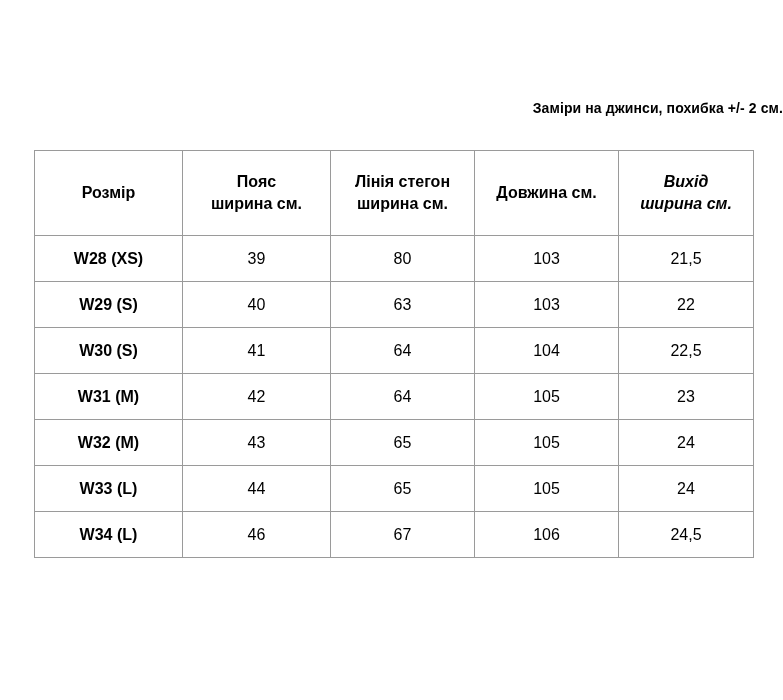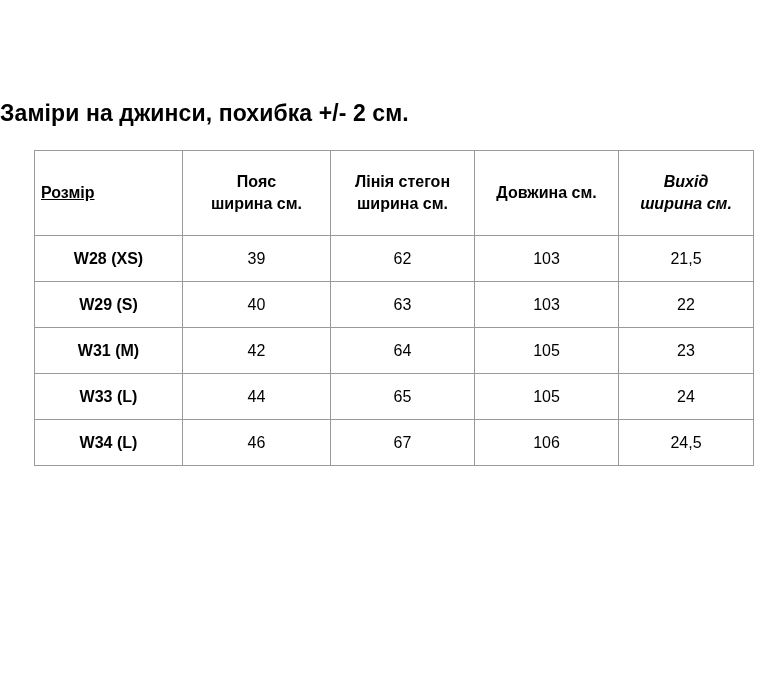--- a/index.html
+++ b/index.html
@@ -18,22 +18,22 @@
     position: relative;
     width: 783px;
     height: 700px;
     box-sizing: border-box;
   }
   .doc-title {
     position: absolute;
     top: 100px;
     left: 0;
     width: 783px;
-    text-align: left;
-    font-size: 23px;
+    text-align: right;
+    font-size: 14px;
     font-weight: bold;
     letter-spacing: 0.1px;
   }
   .table-wrap {
     position: absolute;
     top: 150px;
     left: 34px;
     width: 714px;
   }
   table.size-table {
@@ -67,22 +67,21 @@
   }
   .col-size { width: 147px; }
   .col-waist { width: 147px; margin-top: 40px; }
   .col-hip { width: 143px; margin-left: 35px; }
   .col-length { width: 143px; }
   .col-leg { width: 134px; font-style: italic; }
   tbody td.cell-size {
     font-weight: bold;
   }
   thead th.th-size {
-    text-align: left;
-    text-decoration: underline;
+    text-align: center;
   }
 </style>
 </head>
 <body>
 
 <div class="page">
 
   <div class="doc-title">Заміри на джинси, похибка +/- 2 см.</div>
 
   <div class="table-wrap">
@@ -108,37 +107,51 @@
           <th class="col-leg">
             <span class="hdr">Вихід</span>
             <span class="hdr">ширина см.</span>
           </th>
         </tr>
       </thead>
       <tbody>
         <tr>
           <td class="cell-size">W28 (XS)</td>
           <td>39</td>
-          <td>62</td>
+          <td>80</td>
           <td>103</td>
           <td>21,5</td>
         </tr>
         <tr>
           <td class="cell-size">W29 (S)</td>
           <td>40</td>
           <td>63</td>
           <td>103</td>
           <td>22</td>
         </tr>
         <tr>
+          <td class="cell-size">W30 (S)</td>
+          <td>41</td>
+          <td>64</td>
+          <td>104</td>
+          <td>22,5</td>
+        </tr>
+        <tr>
           <td class="cell-size">W31 (M)</td>
           <td>42</td>
           <td>64</td>
           <td>105</td>
           <td>23</td>
+        </tr>
+        <tr>
+          <td class="cell-size">W32 (M)</td>
+          <td>43</td>
+          <td>65</td>
+          <td>105</td>
+          <td>24</td>
         </tr>
         <tr>
           <td class="cell-size">W33 (L)</td>
           <td>44</td>
           <td>65</td>
           <td>105</td>
           <td>24</td>
         </tr>
         <tr>
           <td class="cell-size">W34 (L)</td>

